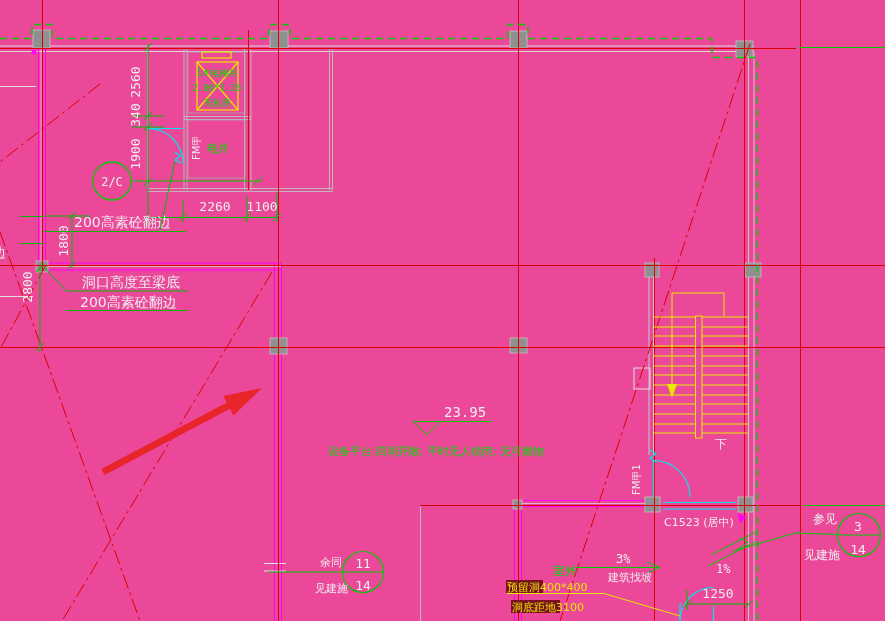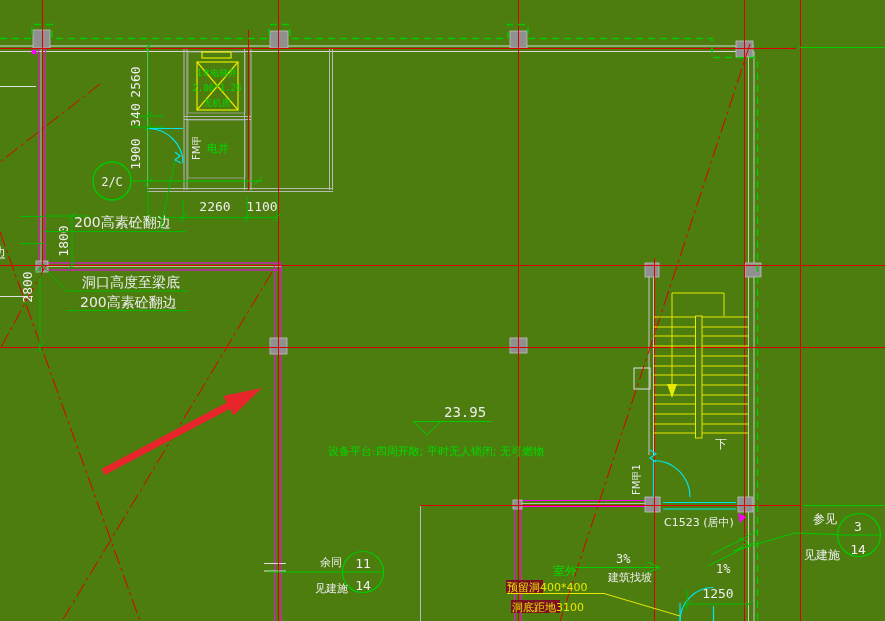--- a/index.html
+++ b/index.html
@@ -1,16 +1,16 @@
 <!DOCTYPE html>
 <html><head>
 <meta charset="utf-8">
 <style>
   html,body{margin:0;padding:0;background:#000;}
-  .stage{position:relative;width:885px;height:621px;background:#4d7c0f;overflow:hidden;}
+  .stage{position:relative;width:885px;height:621px;background:#ec4899;overflow:hidden;}
   svg{display:block;}
   text{font-family:"DejaVu Sans",sans-serif;}
   .dim{font-family:"DejaVu Sans Mono",monospace;}
 </style>
 </head>
 <body>
 
 <div class="stage">
 <svg width="885" height="621" viewBox="0 0 885 621">
 

